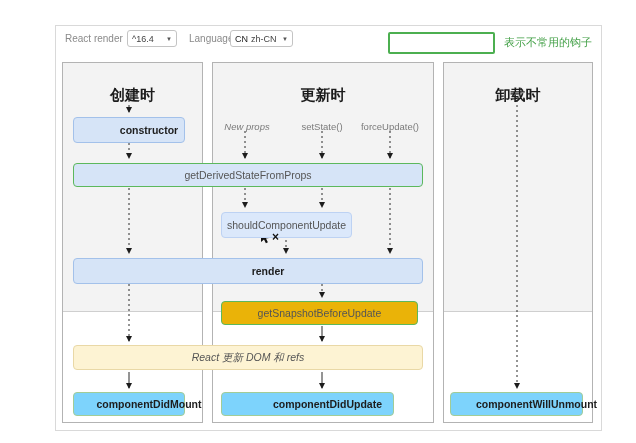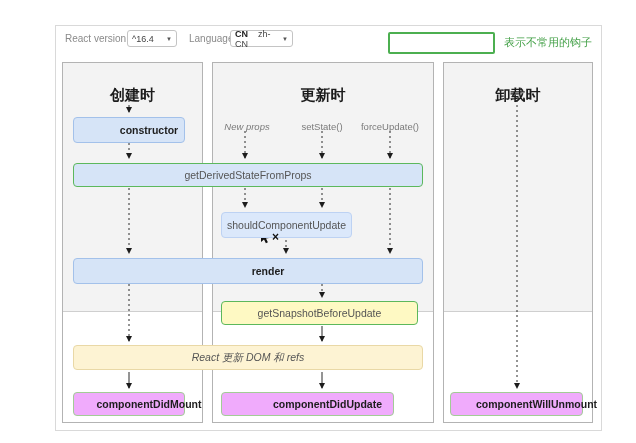--- a/index.html
+++ b/index.html
@@ -6,21 +6,21 @@
   .stage{position:relative;width:636px;height:443px;background:#fff;overflow:hidden;
          font-family:"Liberation Sans","DejaVu Sans",sans-serif;}
   .frame{position:absolute;left:55px;top:25px;width:545px;height:404px;
          border:1px solid #d9d9d9;background:#fff;}
   
   .tb-label{position:absolute;font-size:10px;color:#8a8a8a;z-index:12;}
   .select{position:absolute;height:17px;border:1px solid #c4c4c4;border-radius:3px;
           background:#fff;font-size:9px;color:#444;display:flex;align-items:center;
           justify-content:space-between;padding:0 4px;z-index:12;box-sizing:border-box;cursor:pointer;}
   .select .caret{font-size:6px;color:#555;margin-left:3px;}
-  .select .badge{font-weight:bold;color:#222;margin-right:10px;}
+  .select .badge{font-weight:normal;color:#222;margin-right:3px;}
   .legend-box{position:absolute;left:388px;top:32px;width:103px;height:18px;
               border:2px solid #4caf50;border-radius:2px;background:#fff;z-index:12;cursor:pointer;}
   .legend-text{position:absolute;left:504px;top:35px;font-size:11px;color:#43a047;z-index:12;}
   
   .panel{position:absolute;top:62px;height:361px;border:1px solid #b3b3b3;
          background:#fff;box-sizing:border-box;z-index:1;}
   .band{position:absolute;left:0;right:0;top:0;height:248px;background:#f3f3f3;
         border-bottom:1px solid #cfcfcf;}
   .panel-title{position:absolute;left:0;right:0;top:11px;text-align:center;
                font-size:15px;font-weight:600;color:#1b1b1b;margin-top:12px;}
@@ -28,34 +28,34 @@
   .trigger{position:absolute;top:121px;font-size:9.5px;color:#7a7a7a;text-align:center;z-index:11;}
   .italic{font-style:italic;text-align:center;}
   
   .node{position:absolute;box-sizing:border-box;border-radius:4px;text-align:center;
         font-size:10.5px;color:#555;z-index:10;display:flex;align-items:center;
         justify-content:center;cursor:pointer;}
   .bold{font-weight:bold;color:#1d1d1d;padding-left:40px;}
   .blue{background:#d6e4f7;border:1px solid #a3c1ea;}
   .blue-soft{background:#dbe8fb;border:1px solid #bdd2f3;}
   .blue-uncommon{background:#d6e4f7;border:1.5px solid #5cb85c;}
-  .yellow-uncommon{background:#fef9c3;border:1.5px solid #5cb85c;}
+  .yellow-uncommon{background:#eab308;border:1.5px solid #5cb85c;}
   .yellow{background:#fdf3d3;border:1px solid #e9d8a6;}
-  .green{background:#f0abfc;border:1px solid #a2cc96;}
+  .green{background:#7dd3fc;border:1px solid #a2cc96;}
   svg.overlay{position:absolute;left:0;top:0;z-index:5;pointer-events:none;}
   .cancel-mark{position:absolute;left:272px;top:230px;font-size:12px;font-weight:bold;
                color:#111;z-index:30;}
 </style>
 </head>
 <body>
 
 <div class="stage">
   <div class="frame"></div>
 
-  <span class="tb-label" style="left:65px;top:33px;">React version</span>
+  <span class="tb-label" style="left:65px;top:33px;">React render</span>
   <div class="select" style="left:127px;top:30px;width:50px;">
     <span>^16.4</span>
     <span class="caret">▼</span>
   </div>
   <span class="tb-label" style="left:189px;top:33px;">Language</span>
   <div class="select" style="left:230px;top:30px;width:63px;">
     <span><b class="badge">CN</b><span>zh-CN</span></span>
     <span class="caret">▼</span>
   </div>
   <div class="legend-box"></div>

